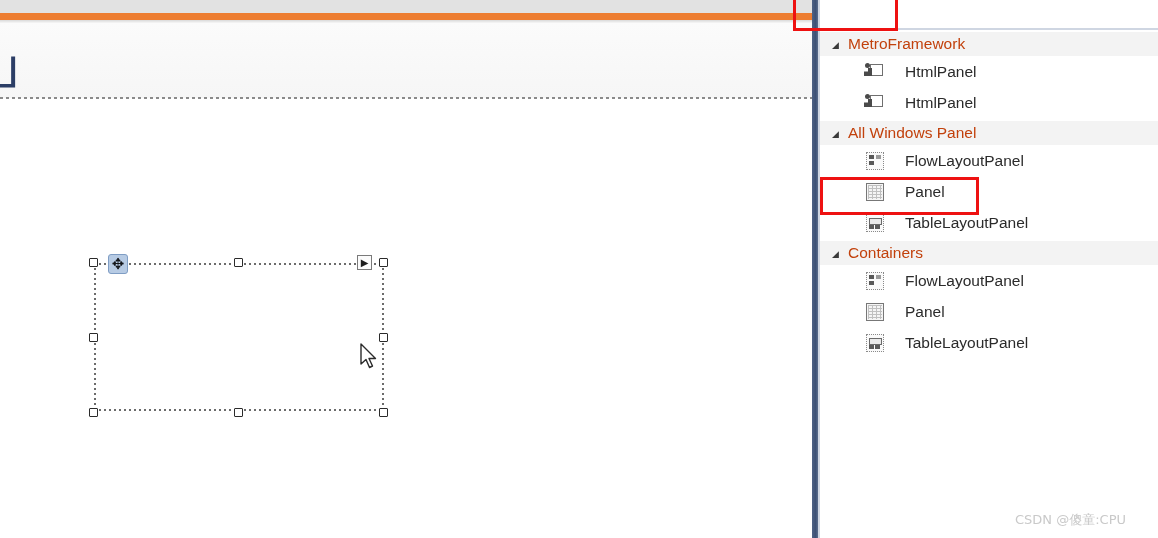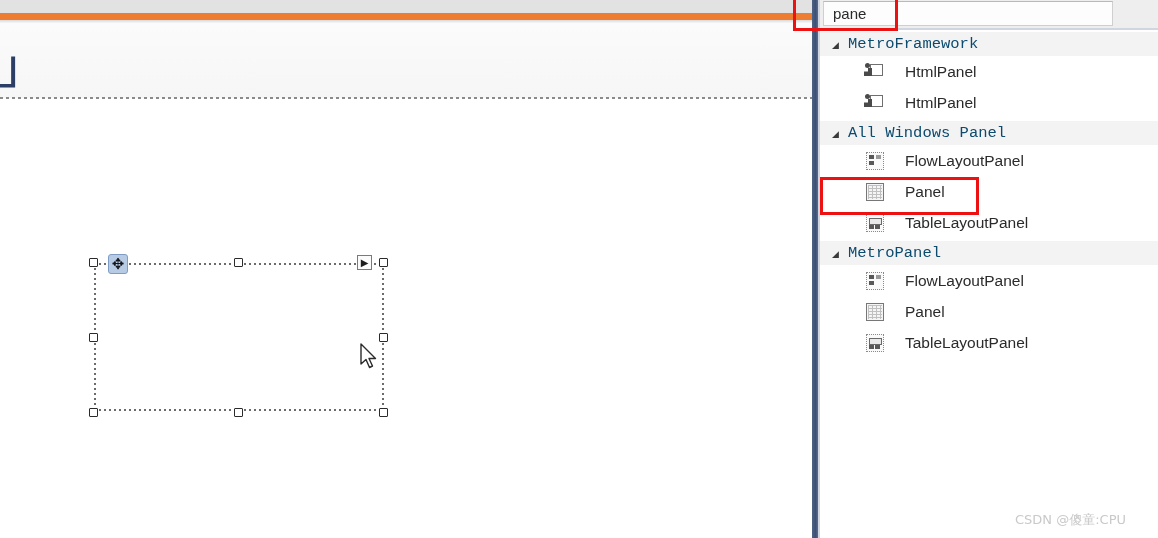--- a/index.html
+++ b/index.html
@@ -190,22 +190,22 @@
   .group-caret {
     width: 16px;
     margin-left: 12px;
     font-size: 9px;
     color: #3a3a3a;
     font-family: "DejaVu Sans", sans-serif;
     transform: translateY(1px);
   }
   .group-label {
     font-size: 15.5px;
-    color: #0c4a6e;
-    font-family: Liberation Mono, monospace;
+    color: #c2410c;
+    font-family: Liberation Sans, sans-serif;
     white-space: nowrap;
   }
 
   .item-row {
     position: absolute;
     left: 12px;
     width: 338px; height: 26px;
     display: flex;
     align-items: center;
     background: #ffffff;
@@ -358,23 +358,20 @@
   <svg id="mouse-cursor" viewBox="0 0 18 27">
     <polygon points="1,1 1,21 6,16.5 9.5,24.5 12.5,23 9,15.5 15.5,15.5" fill="#ffffff" stroke="#2b2b2b" stroke-width="1.4" stroke-linejoin="round"></polygon>
   </svg>
 </div>
 
 <div id="splitter"></div>
 <div id="splitter-right"></div>
 
 <div id="toolbox">
 
-  <div id="search-row">
-    <input id="search-input" type="text" value="pane" style="">
-  </div>
   <div id="search-underline"></div>
 
   <div id="tree">
       <div class="group-header" style="top: 32px;">
         <span class="group-caret">◢</span>
         <span class="group-label">MetroFramework</span>
       </div>
       <div class="item-row" style="top: 59px;">
         <span class="item-icon">
           <span class="ico-box ico-component"></span>
@@ -404,21 +401,21 @@
         <span class="item-label">Panel</span>
       </div>
       <div class="item-row" style="top: 210px;">
         <span class="item-icon">
           <span class="ico-box ico-dotted ico-table"></span>
         </span>
         <span class="item-label">TableLayoutPanel</span>
       </div>
       <div class="group-header" style="top: 241px;">
         <span class="group-caret">◢</span>
-        <span class="group-label">MetroPanel</span>
+        <span class="group-label">Containers</span>
       </div>
       <div class="item-row" style="top: 268px;">
         <span class="item-icon">
           <span class="ico-box ico-dotted ico-flow"></span>
         </span>
         <span class="item-label">FlowLayoutPanel</span>
       </div>
       <div class="item-row" style="top: 299px;">
         <span class="item-icon">
           <span class="ico-box ico-panel-solid ico-grid"></span>

